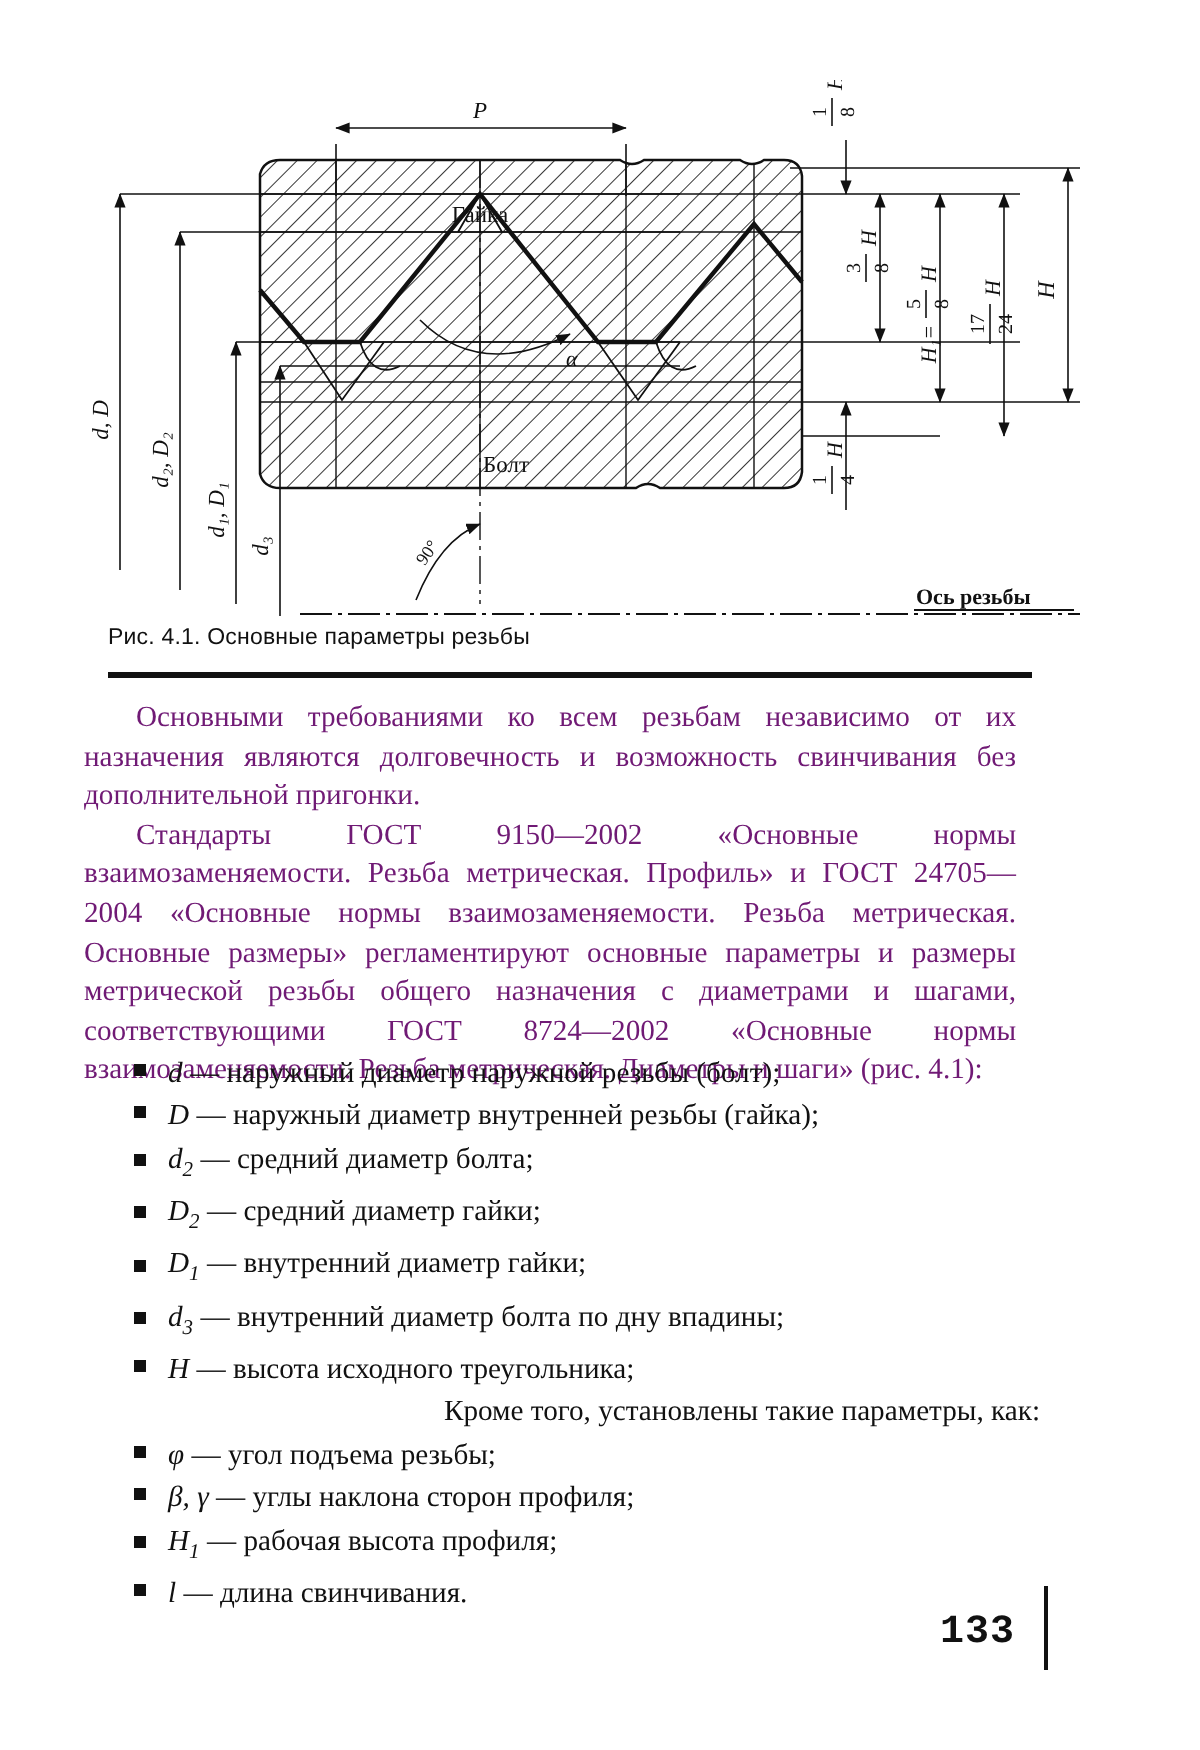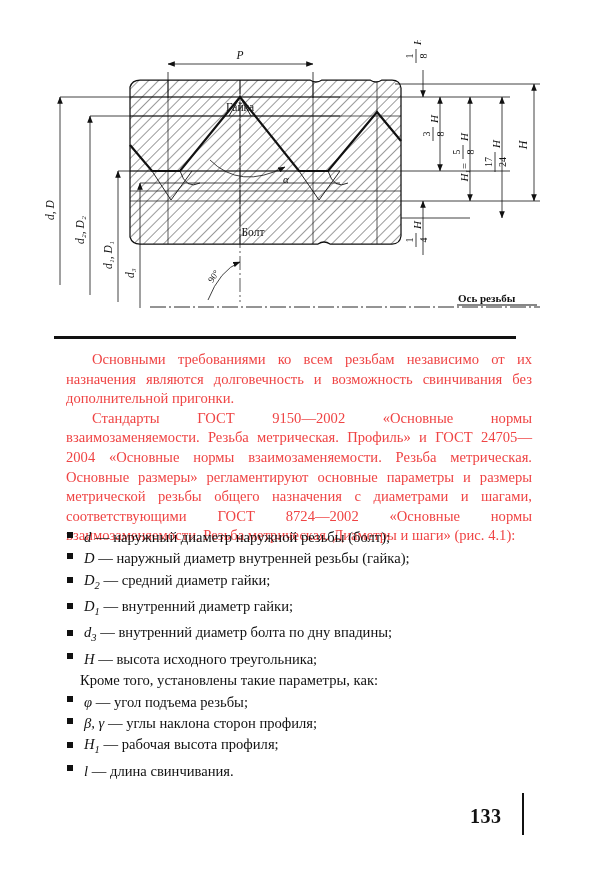--- a/index.html
+++ b/index.html
@@ -49,27 +49,27 @@
     left: 54px;
     top: 336px;
     width: 462px;
     height: 2.6px;
     background: #111111;
   }
 
   
   #body {
     position: absolute;
-    left: 66px;
+    left: 42px;
     top: 350px;
     width: 466px;
     font-size: 14.6px;
     line-height: 19.6px;
     text-align: justify;
-    color: #ef4444;
+    color: #701a75;
   }
   #body p {
     margin: 0;
     text-indent: 26px;
     hyphens: manual;
   }
 
   
   #params {
     position: absolute;
@@ -91,33 +91,34 @@
     background: #111111;
     margin-right: 11px;
     margin-left: 13px;
     flex: 0 0 auto;
     position: relative;
     top: -3px;
   }
   .li-text { flex: 1 1 auto; }
   .midnote {
     padding-left: 26px;
+    text-align: right;
   }
   var, .v {
     font-style: italic;
     font-family: "Liberation Serif", "DejaVu Serif", serif;
   }
   sub { font-size: 0.72em; }
 
   
   #folio {
     position: absolute;
     left: 470px;
     top: 805px;
-    font-family: Liberation Serif, serif;
+    font-family: Liberation Mono, monospace;
     font-size: 20px;
     font-weight: bold;
     color: #111111;
     letter-spacing: 0.5px;
   }
   #folio-rule {
     position: absolute;
     left: 522px;
     top: 793px;
     width: 2.4px;
@@ -272,40 +273,45 @@
       <text class="fig-txt" x="176" y="238" font-size="9" text-anchor="middle" transform="rotate(-55 176 238)">90°</text>
 
       <line x1="200" y1="40" x2="200" y2="262" stroke="#111" stroke-width="0.7" stroke-dasharray="14,3,2,3"></line>
 
       <line x1="110" y1="267" x2="500" y2="267" stroke="#111" stroke-width="0.9" stroke-dasharray="16,3,2,3"></line>
       <text class="fig-txt" x="418" y="262" font-size="11" font-weight="bold">Ось резьбы</text>
       <line x1="417" y1="265" x2="497" y2="265" stroke="#111" stroke-width="1.1"></line>
     </svg>
   </div>
 
+  <div id="caption">Рис. 4.1. Основные параметры резьбы</div>
 
   <div id="hrule"></div>
 
   <div id="body">
     <p>Основными требованиями ко всем резьбам независимо от их назначения являются долговечность и возможность свинчивания без дополнительной пригонки.</p>
     <p>Стандарты ГОСТ 9150—2002 «Основные нормы взаимозаменяемости. Резьба метрическая. Профиль» и ГОСТ 24705—2004 «Основные нормы взаимозаменяемости. Резьба метрическая. Основные размеры» регламентируют основные параметры и размеры метрической резьбы общего назначения с диаметрами и шагами, соответствующими ГОСТ 8724—2002 «Основные нормы взаимозаменяемости. Резьба метрическая. Диаметры и шаги» (рис. 4.1):</p>
   </div>
 
   <div id="params">
     <div id="list-a">
         <div class="li">
           <span class="bullet"></span>
           <span class="li-text"><var>d</var> — наружный диаметр наружной резьбы (болт);</span>
         </div>
         <div class="li">
           <span class="bullet"></span>
           <span class="li-text"><var>D</var> — наружный диаметр внутренней резьбы (гайка);</span>
         </div>
         <div class="li">
           <span class="bullet"></span>
+          <span class="li-text"><var>d<sub>2</sub></var> — средний диаметр болта;</span>
+        </div>
+        <div class="li">
+          <span class="bullet"></span>
           <span class="li-text"><var>D<sub>2</sub></var> — средний диаметр гайки;</span>
         </div>
         <div class="li">
           <span class="bullet"></span>
           <span class="li-text"><var>D<sub>1</sub></var> — внутренний диаметр гайки;</span>
         </div>
         <div class="li">
           <span class="bullet"></span>
           <span class="li-text"><var>d<sub>3</sub></var> — внутренний диаметр болта по дну впадины;</span>
         </div>

